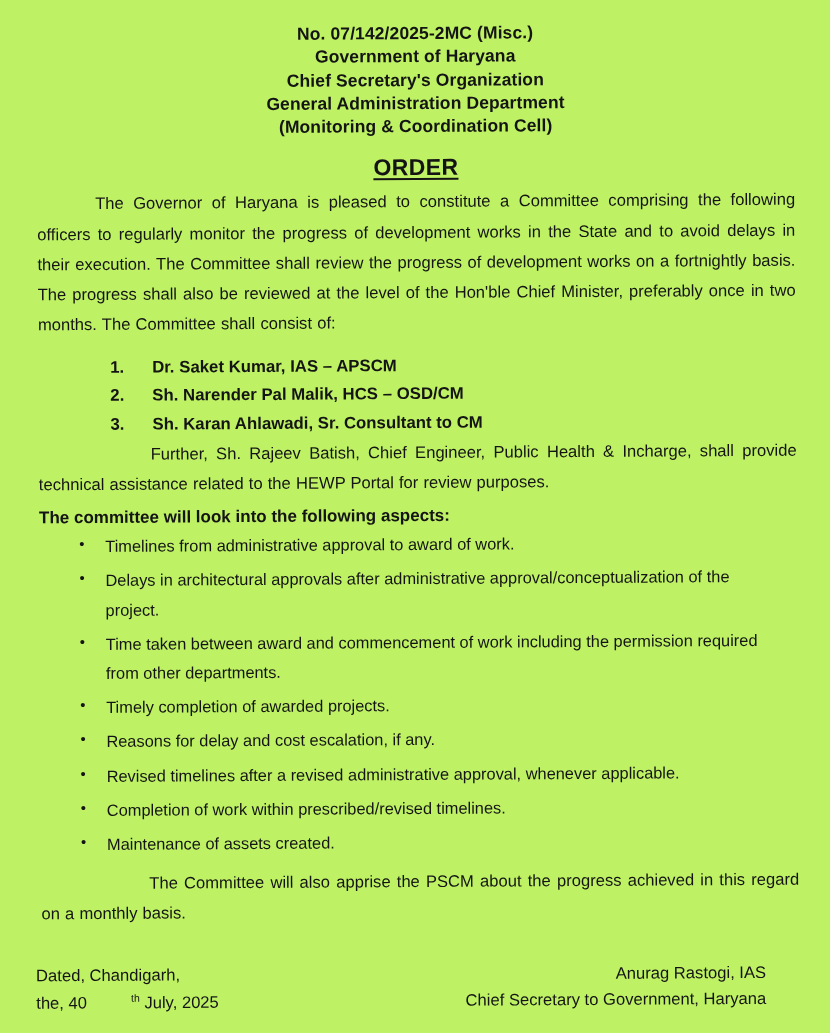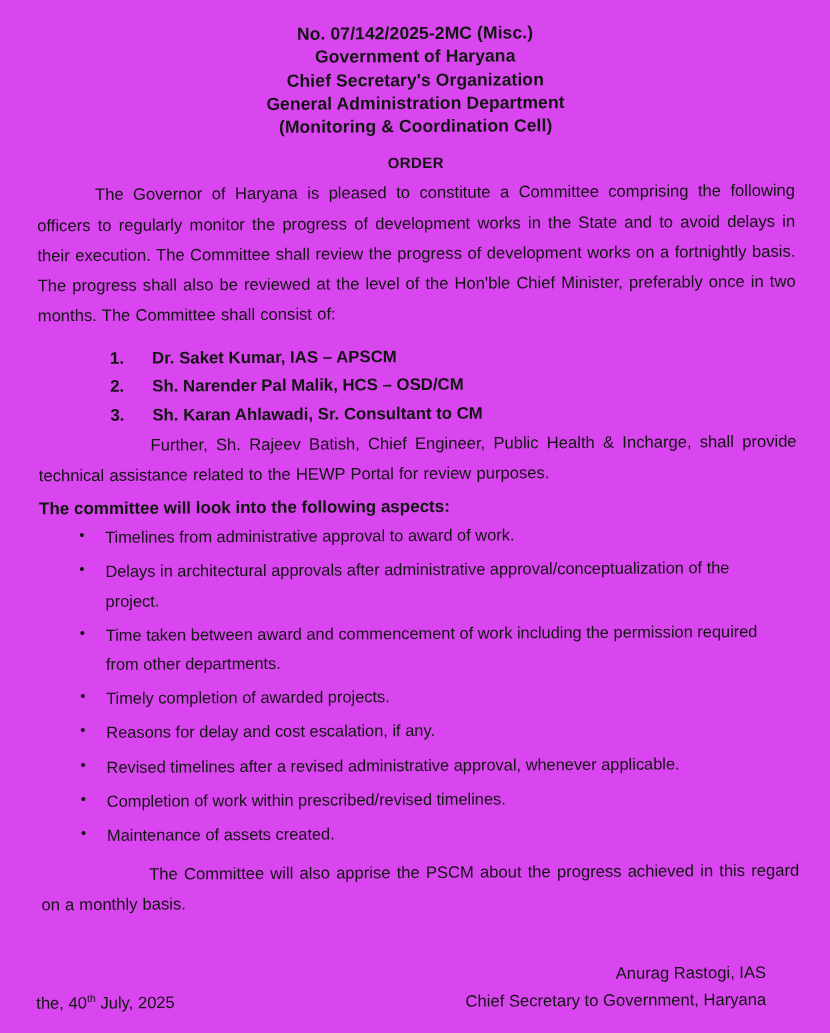--- a/index.html
+++ b/index.html
@@ -13,21 +13,21 @@
     font-family: "Liberation Sans", sans-serif;
     color: #141414;
     overflow: hidden;
   }
   .page {
     position: relative;
     width: 830px;
     height: 1033px;
     box-sizing: border-box;
     padding: 22px 36px 14px 36px;
-    background: #d946ef;
+    background: #bef264;
   }
   
   .skew {
     transform: rotate(-0.35deg);
     transform-origin: 50% 0%;
   }
   .head {
     text-align: center;
     font-weight: bold;
     font-size: 17.5px;
@@ -38,21 +38,22 @@
     white-space: nowrap;
   }
   .order-wrap {
     text-align: center;
     margin-top: 16px;
     margin-bottom: 6px;
   }
   .order {
     display: inline-block;
     font-weight: bold;
-    font-size: 15px;
+    font-size: 23px;
+    text-decoration: underline;
     text-underline-offset: 3px;
     letter-spacing: 0.4px;
   }
   .para {
     font-size: 16.6px;
     line-height: 1.82;
     text-align: justify;
     text-justify: inter-word;
     margin: 6px 0 0 0;
     word-spacing: 0.6px;
@@ -147,20 +148,21 @@
   .footer .left div, .footer .right div {
     white-space: nowrap;
   }
   .footer .right {
     text-align: right;
     padding-right: 28px;
   }
   sup {
     font-size: 10.5px;
     vertical-align: super;
+    margin-left: 44px;
   }
 </style>
 </head>
 <body>
 
 <div class="page">
   <div class="skew">
 
     <div class="head">
       <div>No. 07/142/2025-2MC (Misc.)</div>
@@ -205,20 +207,21 @@
       <li>Completion of work within prescribed/revised timelines.</li>
       <li>Maintenance of assets created.</li>
     </ul>
 
     <p class="closing">The Committee will also apprise the PSCM about the progress achieved in this regard on a monthly basis.</p>
 
   </div>
 
   <div class="footer skew">
     <div class="left">
+      <div>Dated, Chandigarh,</div>
       <div>
         <span>the,  40</span><sup>th</sup><span> July, 2025</span>
       </div>
     </div>
     <div class="right">
       <div>Anurag Rastogi, IAS</div>
       <div>Chief Secretary to Government, Haryana</div>
     </div>
   </div>
 </div>

